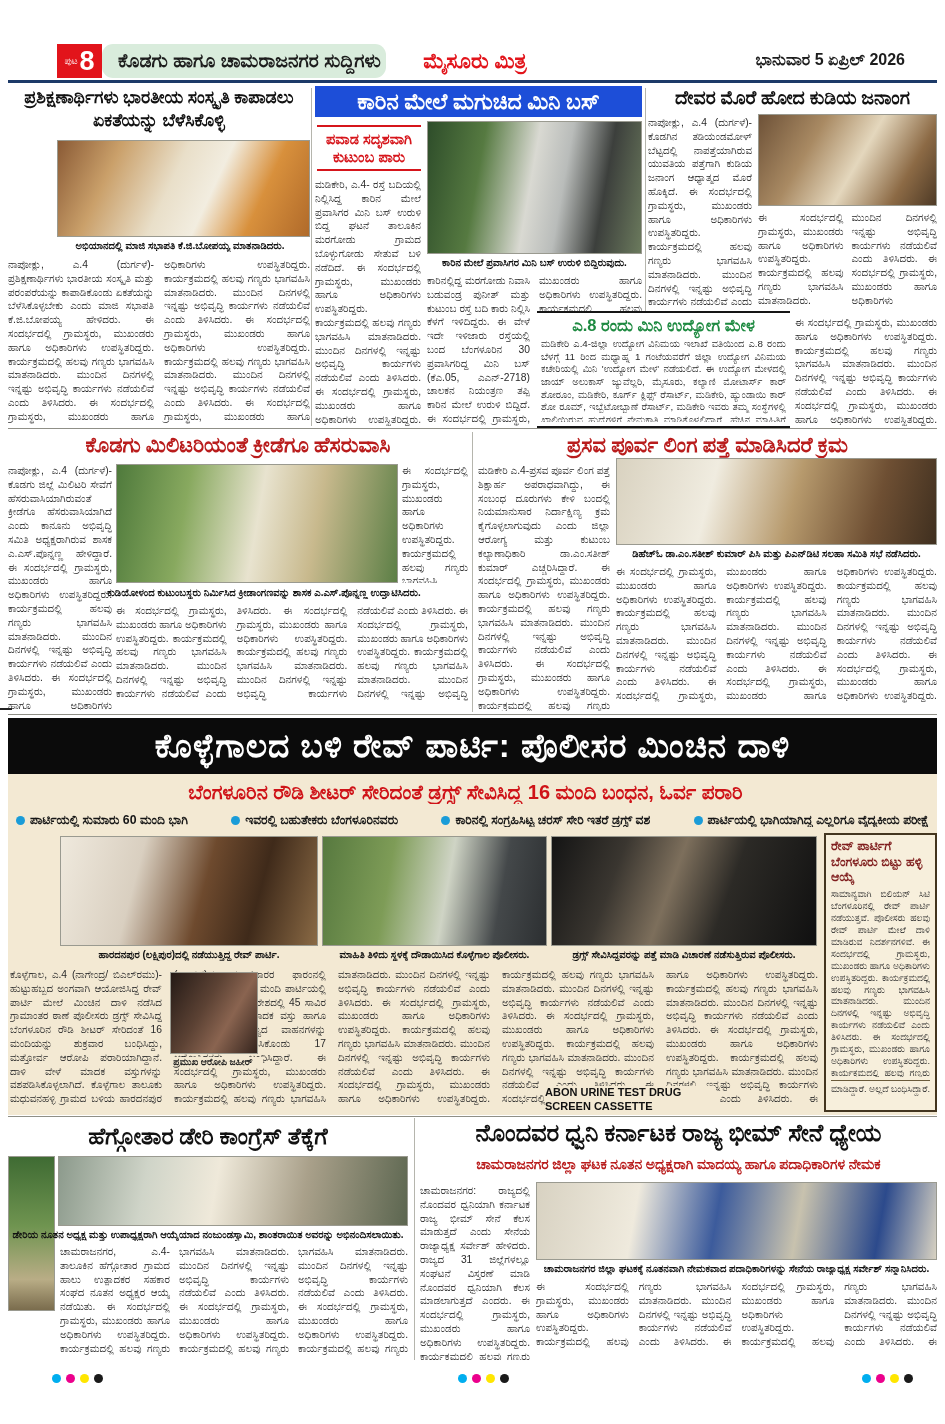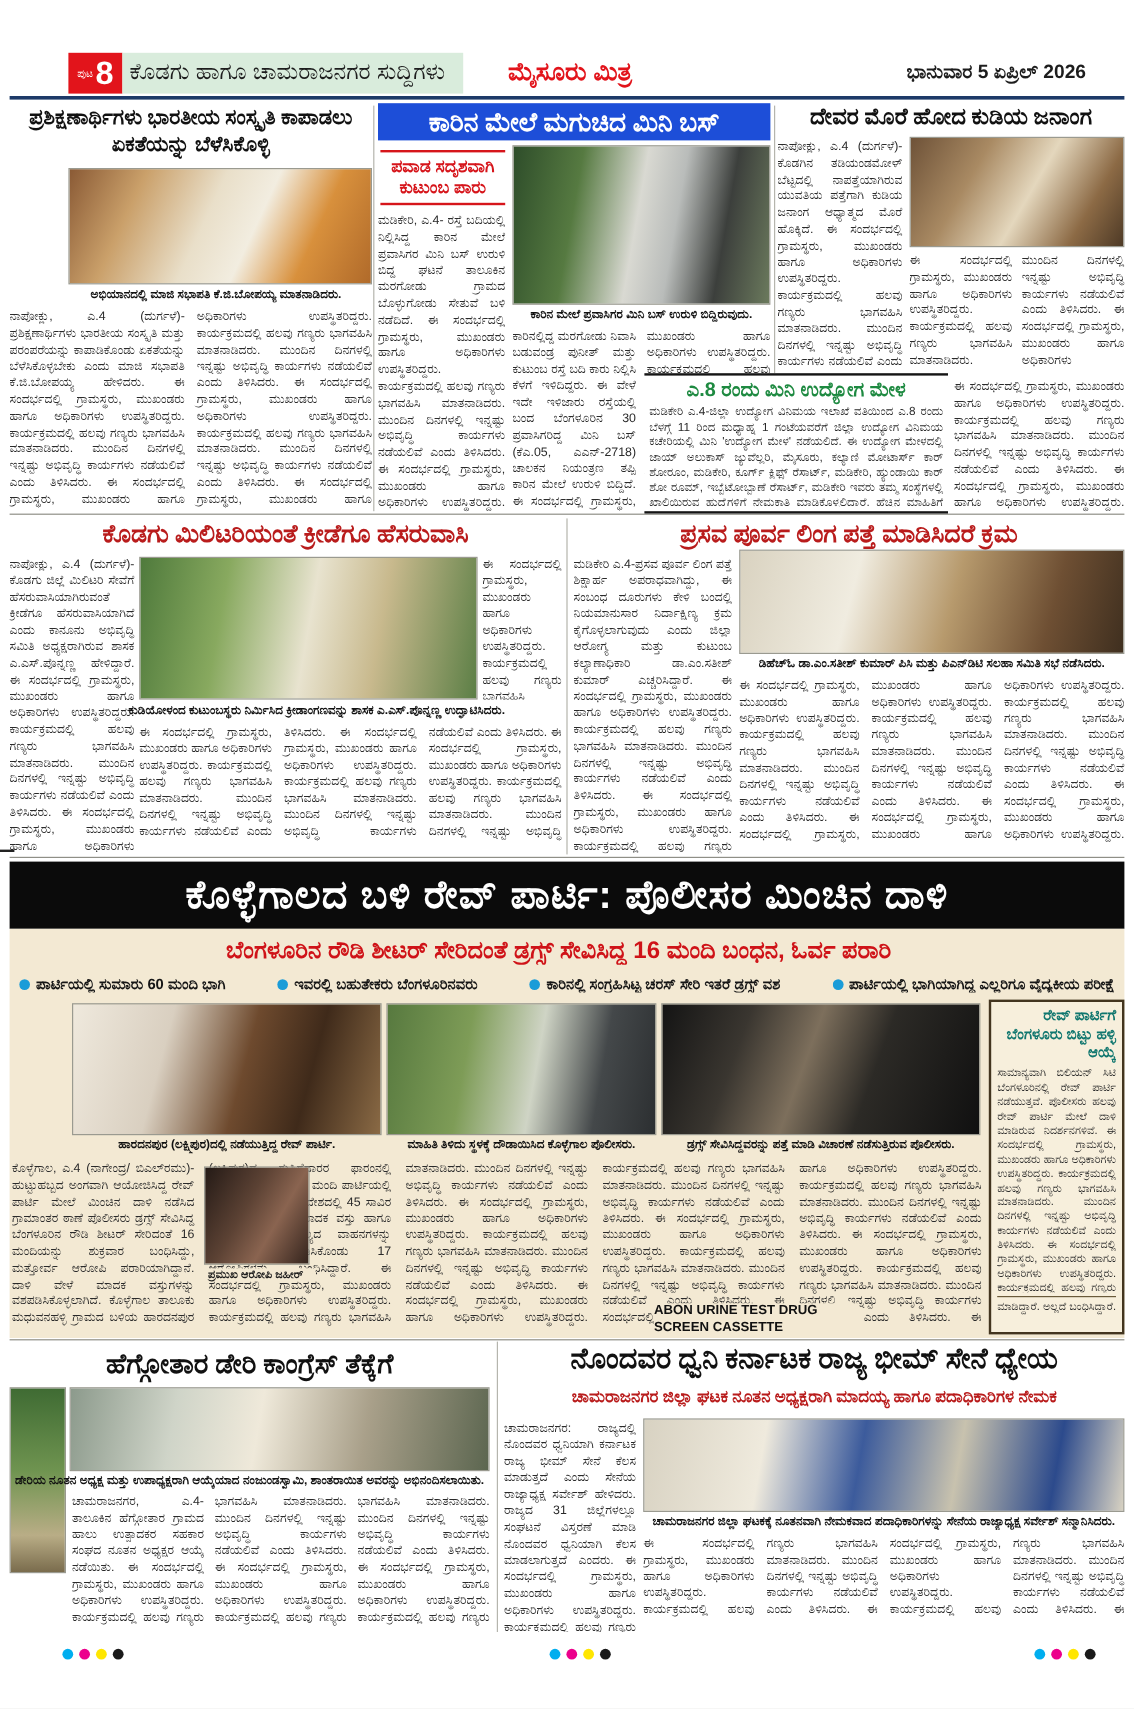--- a/index.html
+++ b/index.html
@@ -10,21 +10,21 @@
   .body-txt{font-size:10.3px;line-height:1.34;text-align:justify;overflow:hidden;color:#2a2a2a;}
   .cap{font-size:10px;font-weight:bold;text-align:center;color:#111;line-height:1.2;overflow:hidden;}
   .ph{border:1px solid #9a9a90;box-sizing:border-box;}
   .vline{width:1px;background:#b5b5ad;}
   .hline{height:1px;background:#8f8f87;}
 
   
   .mast-red{left:57px;top:44px;width:45px;height:34px;background:#e2141b;color:#fff;display:flex;align-items:center;justify-content:center;gap:2px;}
   .mast-red .pg{font-size:9px;}
   .mast-red .num{font-size:27px;font-weight:bold;line-height:1;}
-  .mast-strip{left:102px;top:44px;width:284px;height:34px;background:#d9ecdc;font-size:19px;font-weight:normal;line-height:34px;padding-left:6px;box-sizing:border-box;white-space:nowrap;overflow:hidden;}
+  .mast-strip{left:102px;top:44px;width:284px;height:34px;background:#d9ecdc;font-size:19px;font-weight:bold;line-height:34px;padding-left:16px;box-sizing:border-box;white-space:nowrap;overflow:hidden;border-radius:11px;}
   .mast-paper{left:385px;top:49px;width:180px;color:#e2141b;font-size:21px;font-weight:bold;text-align:center;white-space:nowrap;}
   .mast-date{left:690px;top:51px;width:215px;font-size:16px;font-weight:bold;text-align:right;white-space:nowrap;}
   .mast-rule{left:8px;top:80px;width:929px;height:3px;background:#1d3a68;}
 
   
   .hl-black{font-weight:bold;color:#111;line-height:1.3;}
   .hl-blue{font-weight:bold;color:#b91c1c;line-height:1.2;}
   .box-black{background:#1d4ed8;color:#fff;font-weight:bold;}
 
   
@@ -50,21 +50,21 @@
   .jobbox .jb{font-size:9.8px;line-height:1.3;text-align:justify;height:84px;overflow:hidden;margin-top:2px;color:#2a2a2a;}
 
   
   .rv-banner{left:8px;top:718px;width:929px;height:56px;background:#0b0b0b;color:#fff;font-size:33px;font-weight:bold;text-align:center;line-height:56px;letter-spacing:1px;white-space:nowrap;overflow:hidden;}
   .rv-cream{left:8px;top:774px;width:929px;height:341px;background:#f3e9d3;}
   .rv-sub{left:1px;top:781px;width:929px;color:#cf1318;font-size:20px;font-weight:bold;text-align:center;white-space:nowrap;overflow:hidden;}
   .rv-bullets{left:16px;top:813px;width:913px;display:flex;justify-content:space-between;font-size:12.3px;font-weight:bold;color:#151515;}
   .rv-bullets .bi{display:flex;align-items:center;gap:5px;white-space:nowrap;overflow:hidden;}
   .rv-bullets .dot{width:9px;height:9px;border-radius:50%;background:#1a9cd8;flex:0 0 auto;}
   .rv-sidebar{left:824px;top:833px;width:113px;height:279px;background:#f7efdc;border:2px solid #43351f;box-sizing:border-box;padding:4px 5px;z-index:5;}
-  .rv-sb-h{color:#0f766e;font-size:12.5px;font-weight:bold;text-align:right;line-height:1.25;}
+  .rv-sb-h{color:#7f1d1d;font-size:12.5px;font-weight:bold;text-align:left;line-height:1.25;}
   .rv-sb-b{font-size:9.2px;line-height:1.3;text-align:justify;height:188px;overflow:hidden;margin-top:3px;color:#2a2a2a;}
   .rv-sb-rule{border-top:1px solid #6a5a3a;margin:3px 0;}
   .rv-sb-f{font-size:9.2px;line-height:1.3;height:26px;overflow:hidden;color:#2a2a2a;}
   .portrait-cap{left:163px;top:1057px;width:100px;font-size:9.3px;font-weight:bold;text-align:center;background:#f3e9d3;z-index:5;}
   .abon{left:545px;top:1086px;width:170px;font-size:11px;font-weight:bold;background:#f3e9d3;z-index:5;line-height:1.25;color:#111;}
 
   
   .regs{display:flex;gap:5px;}
   .regs i{width:9px;height:9px;border-radius:50%;display:block;}
   .c1{background:#00aeef}.c2{background:#ec008c}.c3{background:#ffe600}.c4{background:#1a1a1a}

